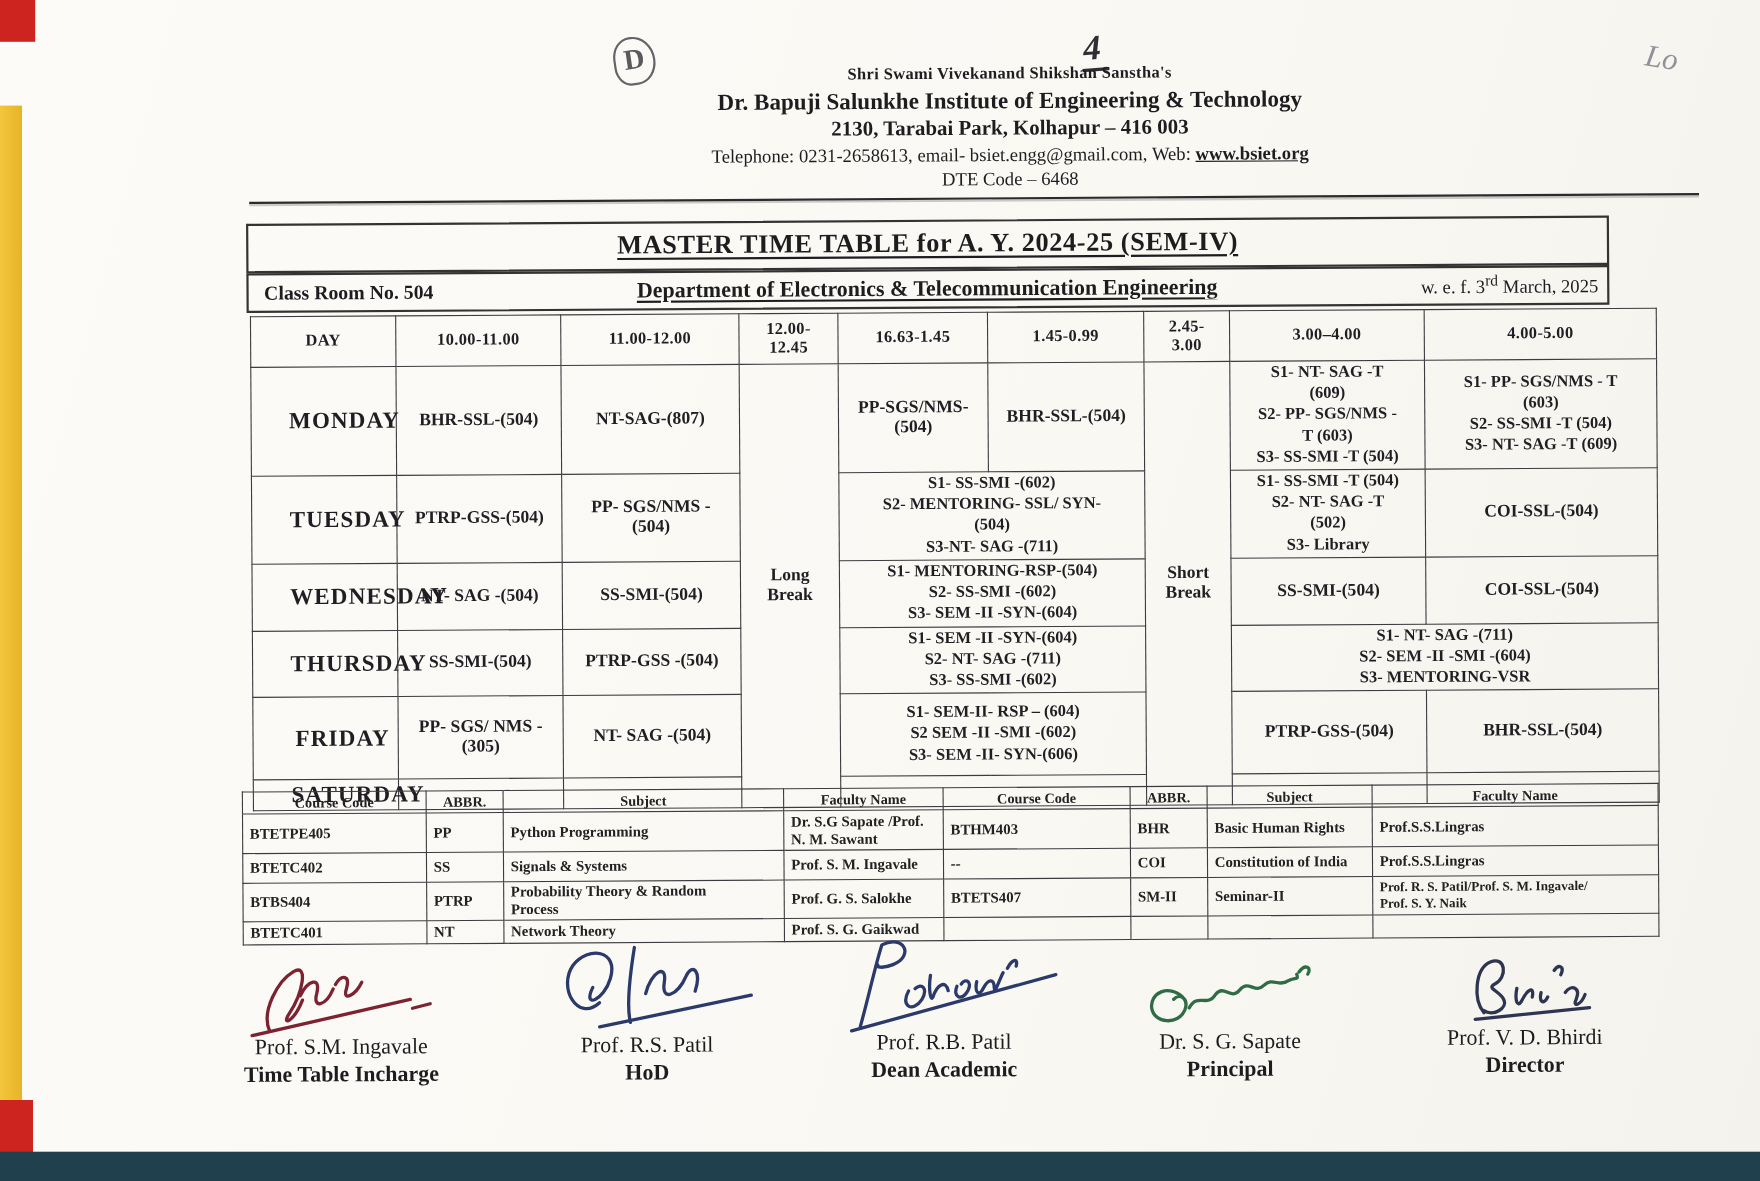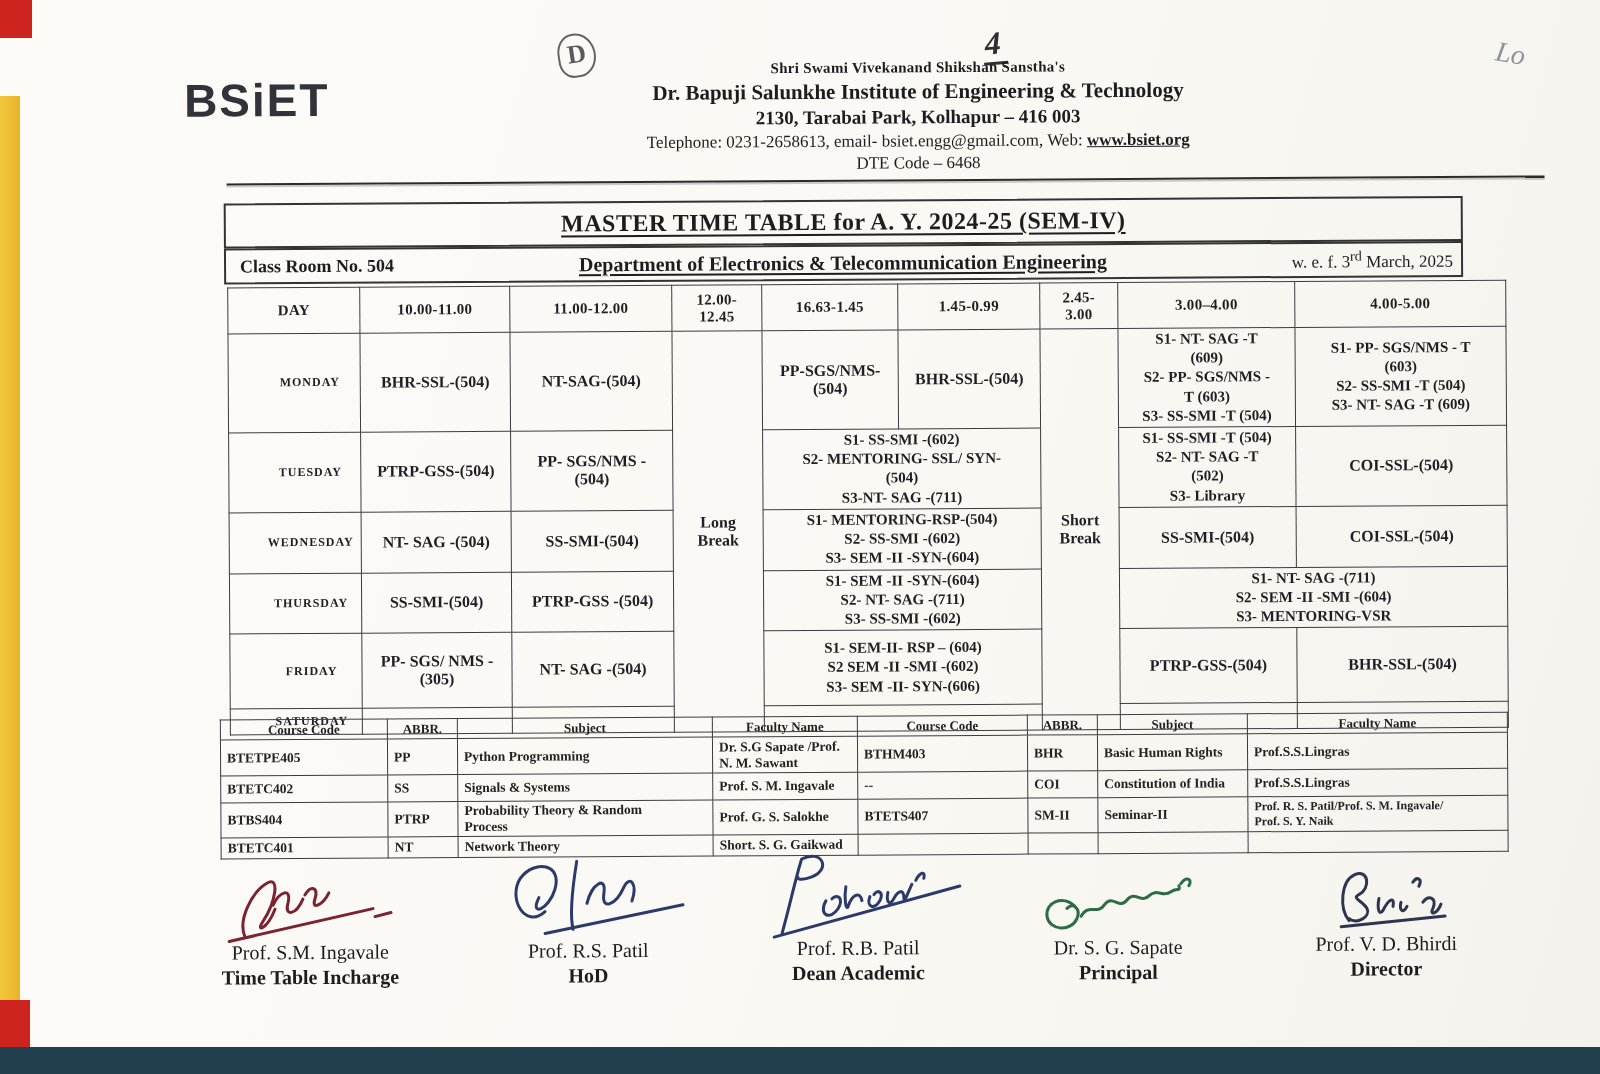--- a/index.html
+++ b/index.html
@@ -28,21 +28,21 @@
   .title-box{position:absolute;left:225px;top:200px;width:1235px;height:41px;border:2px solid #333;display:flex;align-items:center;justify-content:center;}
   .title-text{font-weight:bold;font-size:24px;letter-spacing:.5px;text-decoration:underline;text-underline-offset:4px;}
   .sub-box{position:absolute;left:225px;top:245px;width:1235px;height:32px;border:2px solid #333;display:flex;align-items:center;}
   .classroom{font-weight:bold;font-size:18px;margin-left:14px;white-space:nowrap;}
   .dept{flex:1;text-align:center;font-weight:bold;font-size:20px;text-decoration:underline;text-underline-offset:3px;}
   .wef{font-weight:normal;font-size:17px;margin-right:8px;white-space:nowrap;}
   
   .tt{position:absolute;left:228px;top:284px;border-collapse:collapse;table-layout:fixed;width:1278px;}
   .tt td{border:1.6px solid #3c3c40;text-align:center;vertical-align:middle;font-weight:bold;padding:1px 3px;font-size:16px;color:#1f1f23;}
   .tt .hdr{font-size:15px;letter-spacing:.3px;}
-  .tt .day{font-size:12px;letter-spacing:1px;padding-left:34px;}
+  .tt .day{font-size:21px;letter-spacing:1px;padding-left:34px;}
   .tt .s3{font-size:15px;line-height:1.28;}
   .pre{white-space:pre-line;}
   
   .ct{position:absolute;left:218px;top:716px;border-collapse:collapse;table-layout:fixed;width:1287px;}
   .ct td{border:1.5px solid #3c3c40;font-weight:bold;padding:1px 6px;font-size:13.5px;vertical-align:middle;color:#222;}
   .ct .h{text-align:center;font-size:13px;}
   
   .sig-block{position:absolute;width:230px;text-align:center;}
   .sig-block svg{display:block;margin:0 auto;}
   .sig-name{font-size:20px;margin-top:-6px;}
@@ -53,21 +53,20 @@
 <body>
 
 <div id="page">
   <div class="edge-yellow"></div>
   <div class="edge-red-top"></div>
   <div class="edge-red-bottom"></div>
   <div class="bottom-bar"></div>
 
   <div id="doc">
 
-    <div class="logo">BSiET</div>
     <div class="stamp-d">D</div>
     <div class="mark-4">4</div>
     <div class="mark-lo">Lo</div>
 
     <div class="head-center">
       <div class="soc">Shri Swami Vivekanand Shikshan Sanstha's</div>
       <div class="inst">Dr. Bapuji Salunkhe Institute of Engineering &amp; Technology</div>
       <div class="addr">2130, Tarabai Park, Kolhapur – 416 003</div>
       <div class="tel"><span>Telephone: 0231-2658613, email- bsiet.engg@gmail.com, Web: </span><span class="web">www.bsiet.org</span></div>
       <div class="dte">DTE Code – 6468</div>
@@ -105,21 +104,21 @@
         <td class="hdr">16.63-1.45</td>
         <td class="hdr">1.45-0.99</td>
         <td class="hdr pre">2.45-
 3.00</td>
         <td class="hdr">3.00–4.00</td>
         <td class="hdr">4.00-5.00</td>
       </tr>
       <tr style="height:92px">
         <td class="day">MONDAY</td>
         <td>BHR-SSL-(504)</td>
-        <td>NT-SAG-(504)</td>
+        <td>NT-SAG-(807)</td>
         <td rowspan="6" class="pre">Long
 Break</td>
         <td class="pre">PP-SGS/NMS-
 (504)</td>
         <td>BHR-SSL-(504)</td>
         <td rowspan="6" class="pre">Short
 Break</td>
         <td class="s3 pre">S1- NT- SAG -T
 (609)
 S2- PP- SGS/NMS -
@@ -240,21 +239,21 @@
         <td>BTETS407</td>
         <td>SM-II</td>
         <td>Seminar-II</td>
         <td class="pre" style="font-size:12px">Prof. R. S. Patil/Prof. S. M. Ingavale/
 Prof. S. Y. Naik</td>
       </tr>
       <tr style="height:21px">
         <td>BTETC401</td>
         <td>NT</td>
         <td>Network Theory</td>
-        <td>Short. S. G. Gaikwad</td>
+        <td>Prof. S. G. Gaikwad</td>
         <td></td>
         <td></td>
         <td></td>
         <td></td>
       </tr>
     </tbody>
       </table>
 
     <div class="sig-block" style="left:192px;top:862px;">
       <svg width="210" height="82" viewBox="0 0 210 82">

